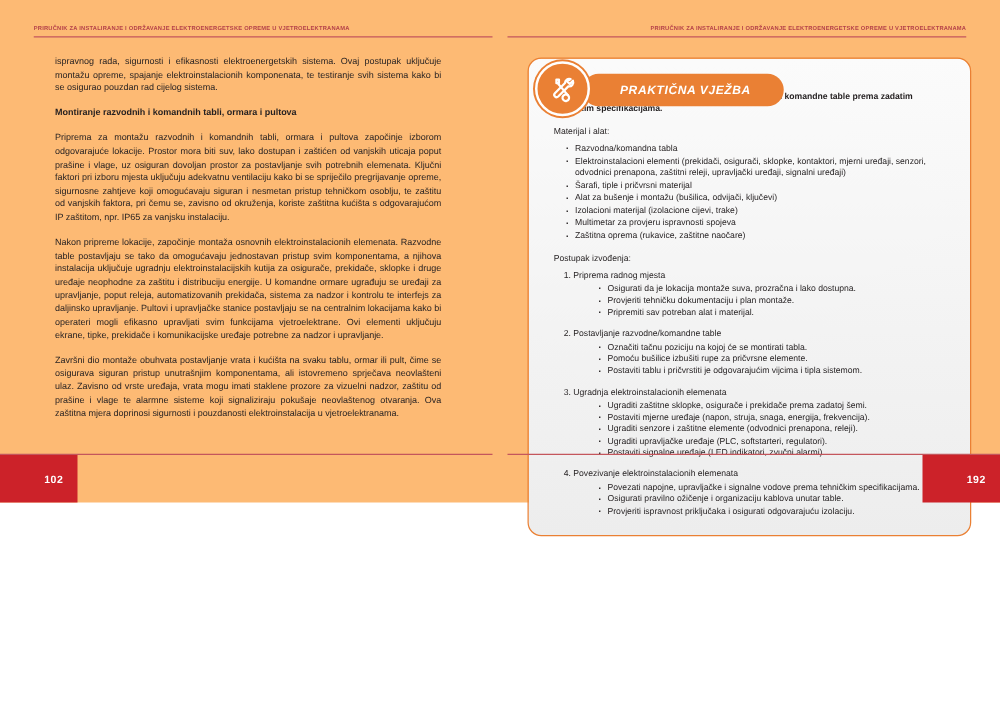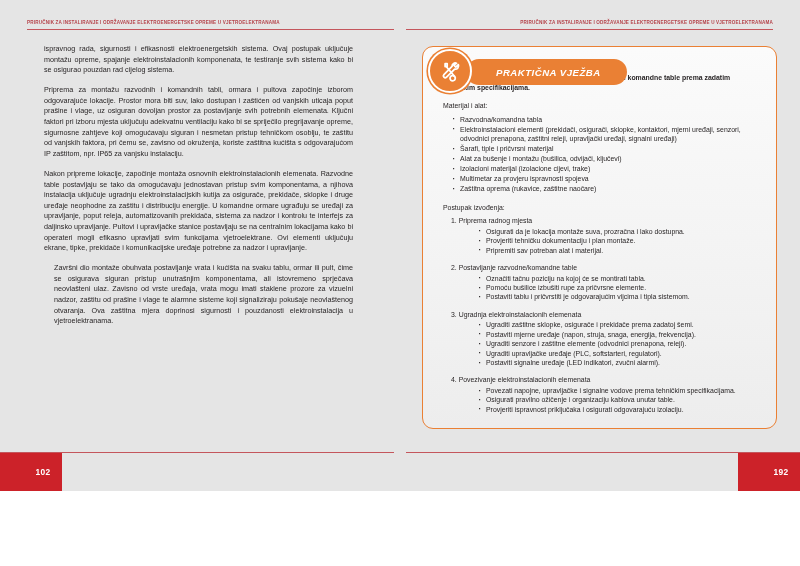--- a/index.html
+++ b/index.html
@@ -4,36 +4,36 @@
 <style>
   * { margin:0; padding:0; box-sizing:border-box; }
   html, body {
     width:800px; height:566px;
     background:#ffffff;
     font-family:"Liberation Sans", sans-serif;
     overflow:hidden;
   }
   .spread { position:relative; width:800px; height:566px; display:flex; }
 
-  .page { position:relative; width:400px; height:491px; background:#e5e5e5; }
+  .page { position:relative; width:400px; height:402px; background:#fdba74; }
 
   
   .rh { position:absolute; top:20px; font-size:4.6px; letter-spacing:0.18px;
         color:#b5434a; font-weight:700; white-space:nowrap; }
   .rh-left  { left:27px; }
   .rh-right { right:27px; }
   .rh-rule { position:absolute; top:28.5px; height:1.1px; background:#c4565c; }
   .rule-left  { left:27px; right:6px; }
   .rule-right { left:6px; right:27px; }
 
   
   .body-col { position:absolute; left:44px; top:44px; width:309px; }
   .para { font-size:7.2px; line-height:10.6px; color:#231f20;
           text-align:justify; margin-bottom:9.5px; }
-  .para:last-child { margin-bottom:0;margin-left:10px; }
+  .para:last-child { margin-bottom:0; }
   .subhead { font-size:7.2px; line-height:10.6px; color:#231f20;
              font-weight:700; margin-bottom:9.5px; }
 
   
   .panel { position:absolute; left:22px; top:46px; width:355px;
            border:1.6px solid #ea8034; border-radius:11px;
            background:linear-gradient(180deg,#fbfbfb 0%,#ededed 100%);
            padding:26px 30px 14px 20px; }
   .panel-inner { }
 
@@ -85,20 +85,21 @@
 <body>
 
 <div class="spread">
 
   <div class="page">
     <div class="rh rh-left">PRIRUČNIK ZA INSTALIRANJE I ODRŽAVANJE ELEKTROENERGETSKE OPREME U VJETROELEKTRANAMA</div>
     <div class="rh-rule rule-left"></div>
 
     <div class="body-col">
       <div class="para">ispravnog rada, sigurnosti i efikasnosti elektroenergetskih sistema. Ovaj postupak uključuje montažu opreme, spajanje elektroinstalacionih komponenata, te testiranje svih sistema kako bi se osigurao pouzdan rad cijelog sistema.</div>
+      <div class="subhead">Montiranje razvodnih i komandnih tabli, ormara i pultova</div>
       <div class="para">Priprema za montažu razvodnih i komandnih tabli, ormara i pultova započinje izborom odgovarajuće lokacije. Prostor mora biti suv, lako dostupan i zaštićen od vanjskih uticaja poput prašine i vlage, uz osiguran dovoljan prostor za postavljanje svih potrebnih elemenata. Ključni faktori pri izboru mjesta uključuju adekvatnu ventilaciju kako bi se spriječilo pregrijavanje opreme, sigurnosne zahtjeve koji omogućavaju siguran i nesmetan pristup tehničkom osoblju, te zaštitu od vanjskih faktora, pri čemu se, zavisno od okruženja, koriste zaštitna kućišta s odgovarajućom IP zaštitom, npr. IP65 za vanjsku instalaciju.</div>
       <div class="para">Nakon pripreme lokacije, započinje montaža osnovnih elektroinstalacionih elemenata. Razvodne table postavljaju se tako da omogućavaju jednostavan pristup svim komponentama, a njihova instalacija uključuje ugradnju elektroinstalacijskih kutija za osigurače, prekidače, sklopke i druge uređaje neophodne za zaštitu i distribuciju energije. U komandne ormare ugrađuju se uređaji za upravljanje, poput releja, automatizovanih prekidača, sistema za nadzor i kontrolu te interfejs za daljinsko upravljanje. Pultovi i upravljačke stanice postavljaju se na centralnim lokacijama kako bi operateri mogli efikasno upravljati svim funkcijama vjetroelektrane. Ovi elementi uključuju ekrane, tipke, prekidače i komunikacijske uređaje potrebne za nadzor i upravljanje.</div>
       <div class="para">Završni dio montaže obuhvata postavljanje vrata i kućišta na svaku tablu, ormar ili pult, čime se osigurava siguran pristup unutrašnjim komponentama, ali istovremeno sprječava neovlašteni ulaz. Zavisno od vrste uređaja, vrata mogu imati staklene prozore za vizuelni nadzor, zaštitu od prašine i vlage te alarmne sisteme koji signaliziraju pokušaje neovlaštenog otvaranja. Ova zaštitna mjera doprinosi sigurnosti i pouzdanosti elektroinstalacija u vjetroelektranama.</div>
     </div>
 
     <div class="foot-rule fr-left"></div>
     <div class="pagebox pb-left">
       <span class="pagenum">102</span>
     </div>
   </div>

